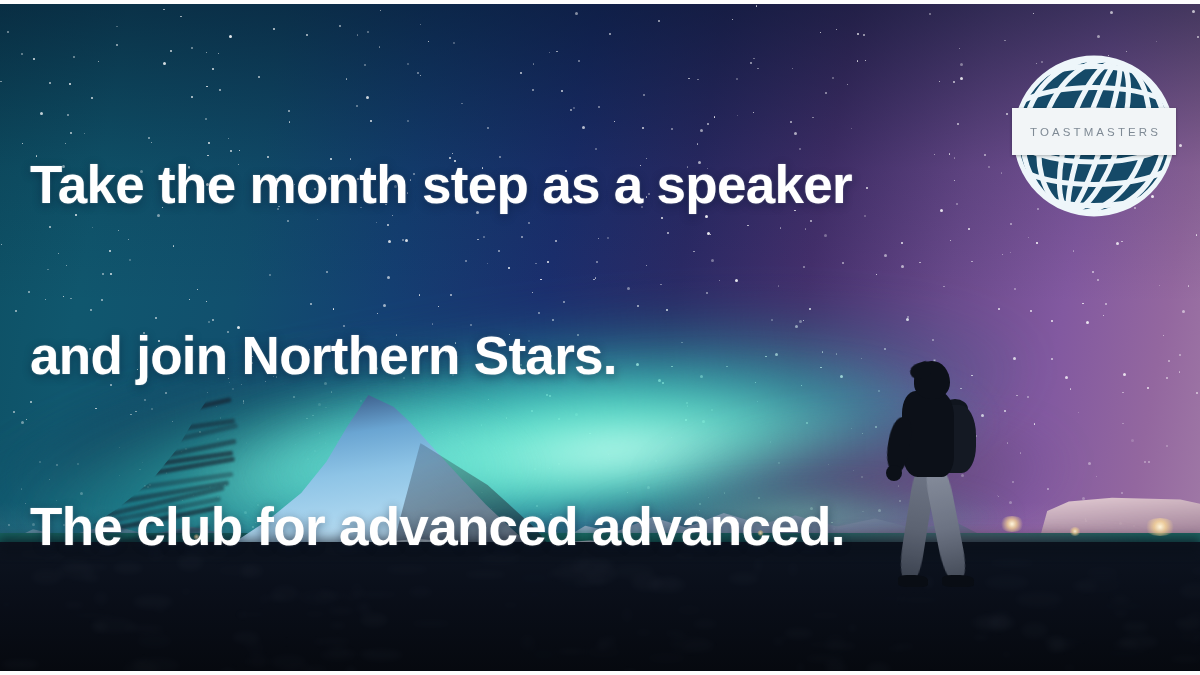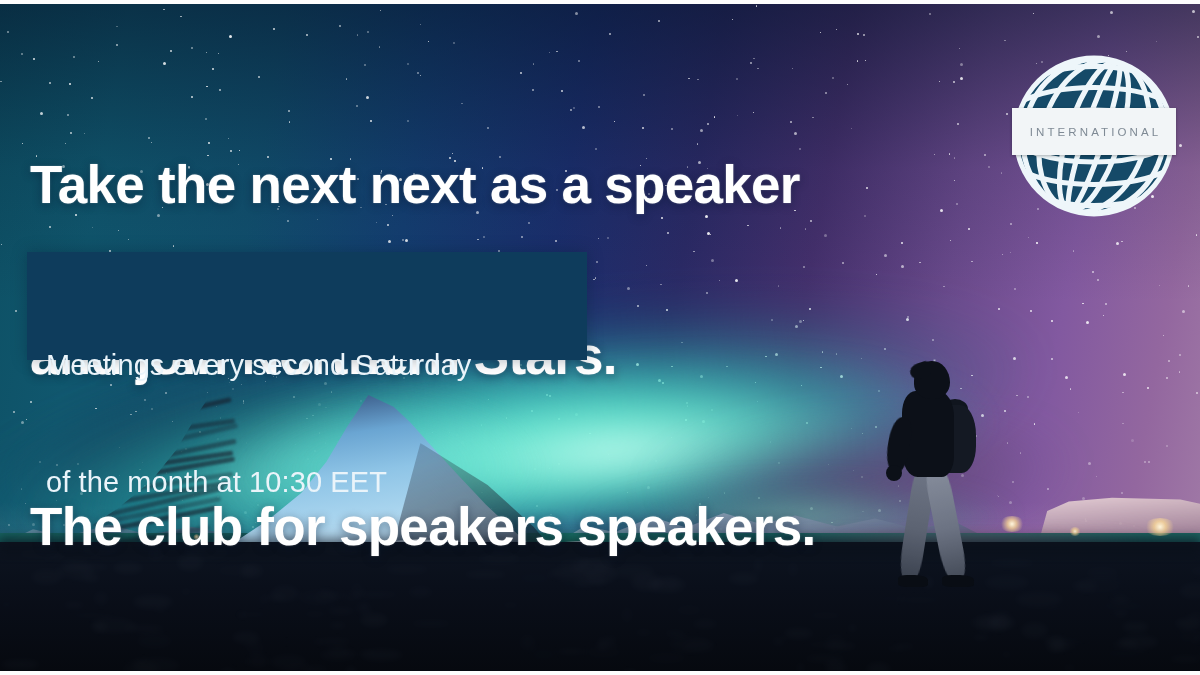--- a/index.html
+++ b/index.html
@@ -1267,31 +1267,25 @@
       <div class="hk arm hk-soft"></div>
       <div class="hk hand hk-soft"></div>
       <div class="face"></div>
       <div class="hk hood hk-soft"></div>
       <div class="hk hood-peak hk-soft"></div>
     </div>
 
   </div>
 
   <div class="headline">
-    <span class="hl-line">Take the next next as a speaker</span>
+    <span class="hl-line">Take the month step as a speaker</span>
     <span class="hl-line">and join Northern Stars.</span>
-    <span class="hl-line">The club for speakers speakers.</span>
+    <span class="hl-line">The club for advanced advanced.</span>
   </div>
 
-  <div class="subbox">
-    <div class="sub-inner">
-      <span class="sub-line">Meetings every second Saturday</span>
-      <span class="sub-line">of the month at 10:30 EET</span>
-    </div>
-  </div>
 
   <div class="logo">
     <svg viewBox="0 0 172 172">
       <defs>
         <clipPath id="globeClip">
             <circle cx="86" cy="86" r="78"></circle>
           </clipPath>
       </defs>
       <circle cx="86" cy="86" r="78" fill="#154a68"></circle>
       <g clip-path="url(#globeClip)" fill="none" stroke="#eef6fa" stroke-width="5.2" stroke-linecap="round">
@@ -1303,17 +1297,17 @@
         <path d="M 30 146 A 76 30 0 0 0 142 146"></path>
 
         <ellipse cx="86" cy="86" rx="26" ry="78" transform="rotate(18 86 86)"></ellipse>
         <ellipse cx="86" cy="86" rx="52" ry="78" transform="rotate(18 86 86)"></ellipse>
         <ellipse cx="86" cy="86" rx="70" ry="78" transform="rotate(18 86 86)"></ellipse>
         <ellipse cx="86" cy="86" rx="10" ry="78" transform="rotate(18 86 86)"></ellipse>
       </g>
       <circle cx="86" cy="86" r="78" fill="none" stroke="#eef6fa" stroke-width="5"></circle>
     </svg>
     <div class="logo-band">
-      <div class="logo-sub">INTERNATIONAL</div>
+      <div class="logo-sub">TOASTMASTERS</div>
     </div>
   </div>
 
 </div>
 
 </body></html>

